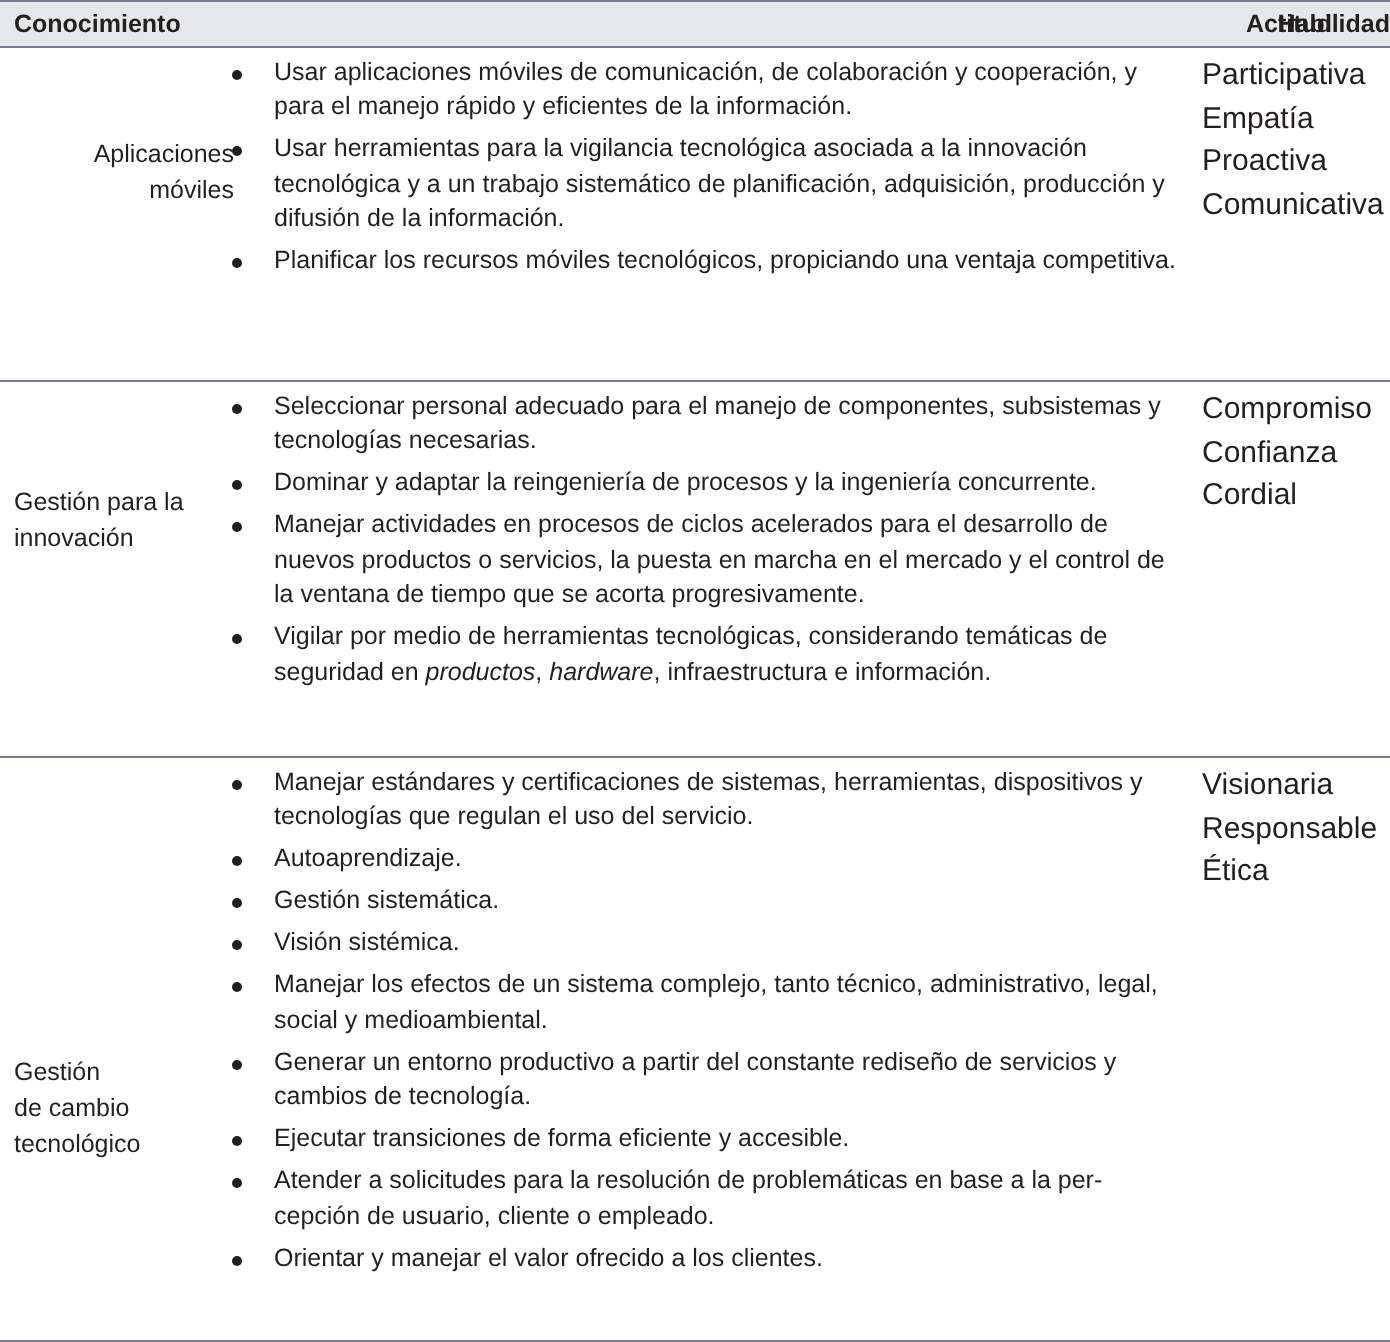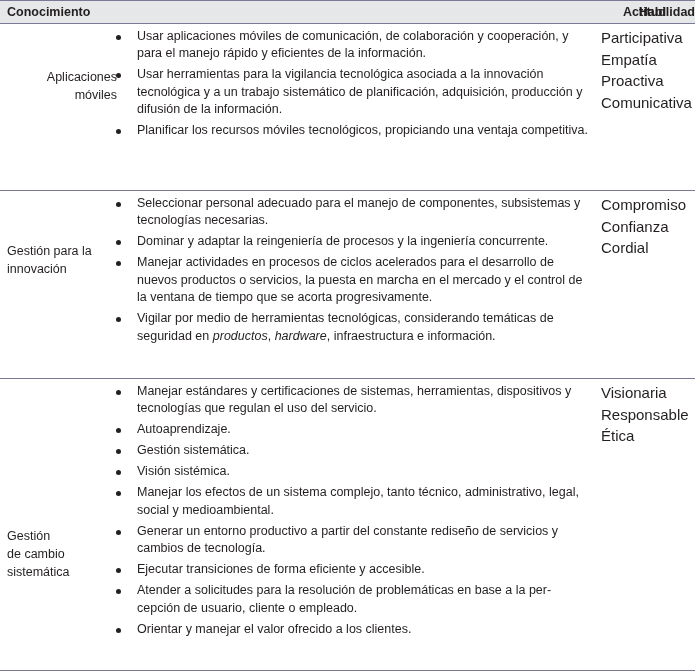--- a/index.html
+++ b/index.html
@@ -134,21 +134,21 @@
       <ul class="attitudes">
         <li>Compromiso</li>
         <li>Confianza</li>
         <li>Cordial</li>
       </ul>
     </div>
   <div class="row" id="row2" style="top:379px;height:292px;">
       <div class="concept" style="top: 116px; margin-top: 32px;">
         <div>Gestión</div>
         <div>de cambio</div>
-        <div>sistemática</div>
+        <div>tecnológico</div>
       </div>
       <ul class="skills">
         <li><span class="bullet"></span><span>Manejar estándares y certificaciones de sistemas, herramientas, dispositivos y tecnologías que regulan el uso del servicio.</span></li>
         <li><span class="bullet"></span><span>Autoaprendizaje.</span></li>
         <li><span class="bullet"></span><span>Gestión sistemática.</span></li>
         <li><span class="bullet"></span><span>Visión sistémica.</span></li>
         <li><span class="bullet"></span><span>Manejar los efectos de un sistema complejo, tanto técnico, administrativo, legal, social y medioambiental.</span></li>
         <li><span class="bullet"></span><span>Generar un entorno productivo a partir del constante rediseño de servicios y cambios de tecnología.</span></li>
         <li><span class="bullet"></span><span>Ejecutar transiciones de forma eficiente y accesible.</span></li>
         <li><span class="bullet"></span><span>Atender a solicitudes para la resolución de problemáticas en base a la per-cepción de usuario, cliente o empleado.</span></li>

